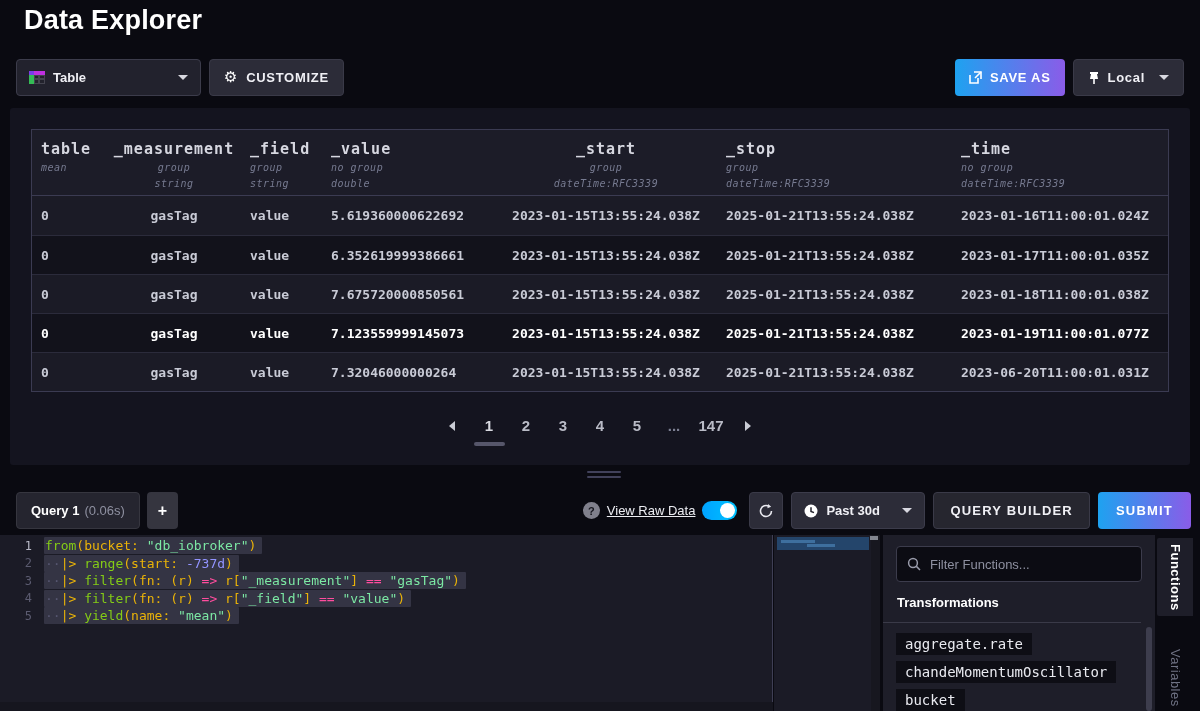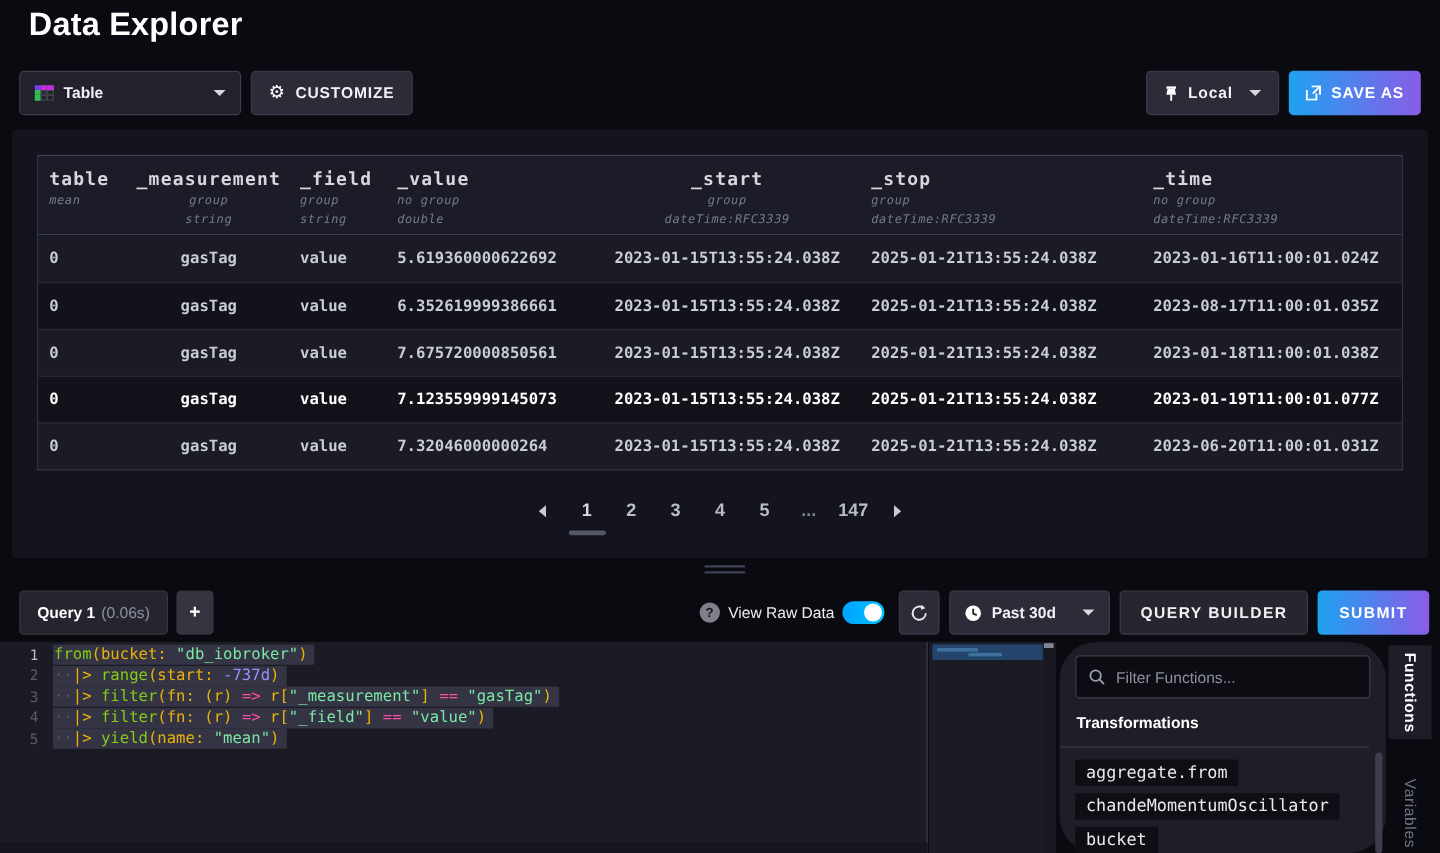--- a/index.html
+++ b/index.html
@@ -117,21 +117,21 @@
     height:37px; width:31px; margin-left:7px; background:#35353f; border-radius:4px;
     display:flex; align-items:center; justify-content:center;
     font-size:16px; font-weight:bold; color:#ffffff; cursor:pointer;
   }
   #qt-right { margin-left:auto; display:flex; align-items:center; gap:8px; }
   #raw-data-group { display:flex; align-items:center; gap:7px; margin-right:4px; }
   .q-icon {
     width:17px; height:17px; border-radius:50%; background:#80808c; color:#16161e;
     font-size:11px; font-weight:bold; display:flex; align-items:center; justify-content:center;
   }
-  #raw-data-label { font-size:13px; color:#ecedf2; }
+  #raw-data-label { font-size:13px; color:#ecedf2;text-decoration:underline; }
   #raw-toggle { width:35px; height:19px; border-radius:10px;
     background:linear-gradient(90deg,#00a3ff,#00c2ff); position:relative; cursor:pointer; }
   #raw-toggle .knob { position:absolute; right:2px; top:2px; width:15px; height:15px;
     border-radius:50%; background:#ffffff; }
   .sq-btn { width:34px; height:37px; background:#2c2c38; border:1px solid #3a3a48;
     border-radius:4px; display:flex; align-items:center; justify-content:center; cursor:pointer; }
   #time-range-dropdown { width:134px; background:#2c2c38; }
   #time-range-dropdown .dd-label { flex:1; }
   #query-builder-button { letter-spacing:1.2px; padding:0 16px; background:#26262f; }
   #submit-button { letter-spacing:1.2px; padding:0 18px; }
@@ -156,21 +156,21 @@
   
   #minimap { position:absolute; left:774px; top:0; width:106px; height:176px; background:#1b1b26; }
   #minimap-selection { position:absolute; left:3px; top:2px; width:92px; height:13px;
     background:#24456b; }
   #minimap-selection i { position:absolute; display:block; background:#3e6f9e; height:3px; }
   #minimap-slider { position:absolute; right:2px; top:1px; width:8px; height:4px; background:#9fa3ad; opacity:0.8; }
   #minimap-scroll-track { position:absolute; right:0; top:0; width:9px; height:176px; background:#17171f; }
 
   
   #functions-panel { position:absolute; left:883px; top:0; width:272px; height:176px;
-    background:#1e1e29;border-radius:31px; }
+    background:#1e1e29; }
   #fn-search {
     position:absolute; left:13px; top:11px; width:246px; height:36px;
     background:#0c0c13; border:1px solid #3c3c4c; border-radius:4px;
     display:flex; align-items:center; padding:0 10px; gap:9px;
   }
   #fn-search input {
     flex:1; background:transparent; border:none; outline:none;
     color:#dcdde4; font-size:13px; font-family:"Liberation Sans", sans-serif;
   }
   #fn-search input::placeholder { color:#8e90a0; }
@@ -216,36 +216,36 @@
       </span>
       <span class="dd-label">Table</span>
       <span class="caret"></span>
     </div>
     <div class="btn" id="customize-button">
       <span class="gear-glyph">⚙</span>
       <span>CUSTOMIZE</span>
     </div>
   </div>
   <div class="tb-group">
+    <div class="btn grad-btn" id="save-as-button">
+      <svg width="13" height="13" viewBox="0 0 13 13">
+        <path d="M1 4 L1 12 L9 12 L9 7" stroke="#fff" stroke-width="1.6" fill="none"></path>
+        <path d="M5 1 L12 1 L12 8" stroke="#fff" stroke-width="1.6" fill="none"></path>
+        <path d="M12 1 L6 7" stroke="#fff" stroke-width="1.6" fill="none"></path>
+      </svg>
+      <span>SAVE AS</span>
+    </div>
     <div class="btn" id="local-dropdown">
       <svg width="12" height="14" viewBox="0 0 12 14">
         <rect x="2" y="1" width="8" height="2" fill="#fff"></rect>
         <path d="M3 3 L9 3 L10 8 L2 8 Z" fill="#fff"></path>
         <rect x="5.2" y="8" width="1.6" height="5" fill="#fff"></rect>
       </svg>
       <span>Local</span>
       <span class="caret" style="margin-left:6px;"></span>
-    </div>
-    <div class="btn grad-btn" id="save-as-button">
-      <svg width="13" height="13" viewBox="0 0 13 13">
-        <path d="M1 4 L1 12 L9 12 L9 7" stroke="#fff" stroke-width="1.6" fill="none"></path>
-        <path d="M5 1 L12 1 L12 8" stroke="#fff" stroke-width="1.6" fill="none"></path>
-        <path d="M12 1 L6 7" stroke="#fff" stroke-width="1.6" fill="none"></path>
-      </svg>
-      <span>SAVE AS</span>
     </div>
   </div>
 </div>
 
 <div id="viz-panel">
   <div id="table-wrap">
     <div id="table-header">
         <div class="h-cell c0">
           <div class="h-name">table</div>
           <div class="h-sub">mean</div>
@@ -291,21 +291,21 @@
           <div class="t-cell c5">2025-01-21T13:55:24.038Z</div>
           <div class="t-cell c6">2023-01-16T11:00:01.024Z</div>
         </div>
         <div class="t-row">
           <div class="t-cell c0">0</div>
           <div class="t-cell c1">gasTag</div>
           <div class="t-cell c2">value</div>
           <div class="t-cell c3">6.352619999386661</div>
           <div class="t-cell c4">2023-01-15T13:55:24.038Z</div>
           <div class="t-cell c5">2025-01-21T13:55:24.038Z</div>
-          <div class="t-cell c6">2023-08-17T11:00:01.035Z</div>
+          <div class="t-cell c6">2023-01-17T11:00:01.035Z</div>
         </div>
         <div class="t-row">
           <div class="t-cell c0">0</div>
           <div class="t-cell c1">gasTag</div>
           <div class="t-cell c2">value</div>
           <div class="t-cell c3">7.675720000850561</div>
           <div class="t-cell c4">2023-01-15T13:55:24.038Z</div>
           <div class="t-cell c5">2025-01-21T13:55:24.038Z</div>
           <div class="t-cell c6">2023-01-18T11:00:01.038Z</div>
         </div>
@@ -424,21 +424,21 @@
     <div id="fn-search">
       <svg width="14" height="14" viewBox="0 0 14 14">
         <circle cx="6" cy="6" r="4.4" stroke="#9a9cab" stroke-width="1.5" fill="none"></circle>
         <path d="M9.4 9.4 L13 13" stroke="#9a9cab" stroke-width="1.5"></path>
       </svg>
       <input type="text" placeholder="Filter Functions..." style="">
     </div>
     <div id="fn-section-title">Transformations</div>
     <div id="fn-divider"></div>
     <div id="functions-list">
-        <div class="fn-item">aggregate.from</div>
+        <div class="fn-item">aggregate.rate</div>
         <div class="fn-item">chandeMomentumOscillator</div>
         <div class="fn-item">bucket</div>
       </div>
   </div>
   <div id="fn-scrollbar"></div>
   <div id="side-tabs">
     <div class="side-tab" id="tab-functions">Functions</div>
     <div class="side-tab" id="tab-variables">Variables</div>
   </div>
 </div>

